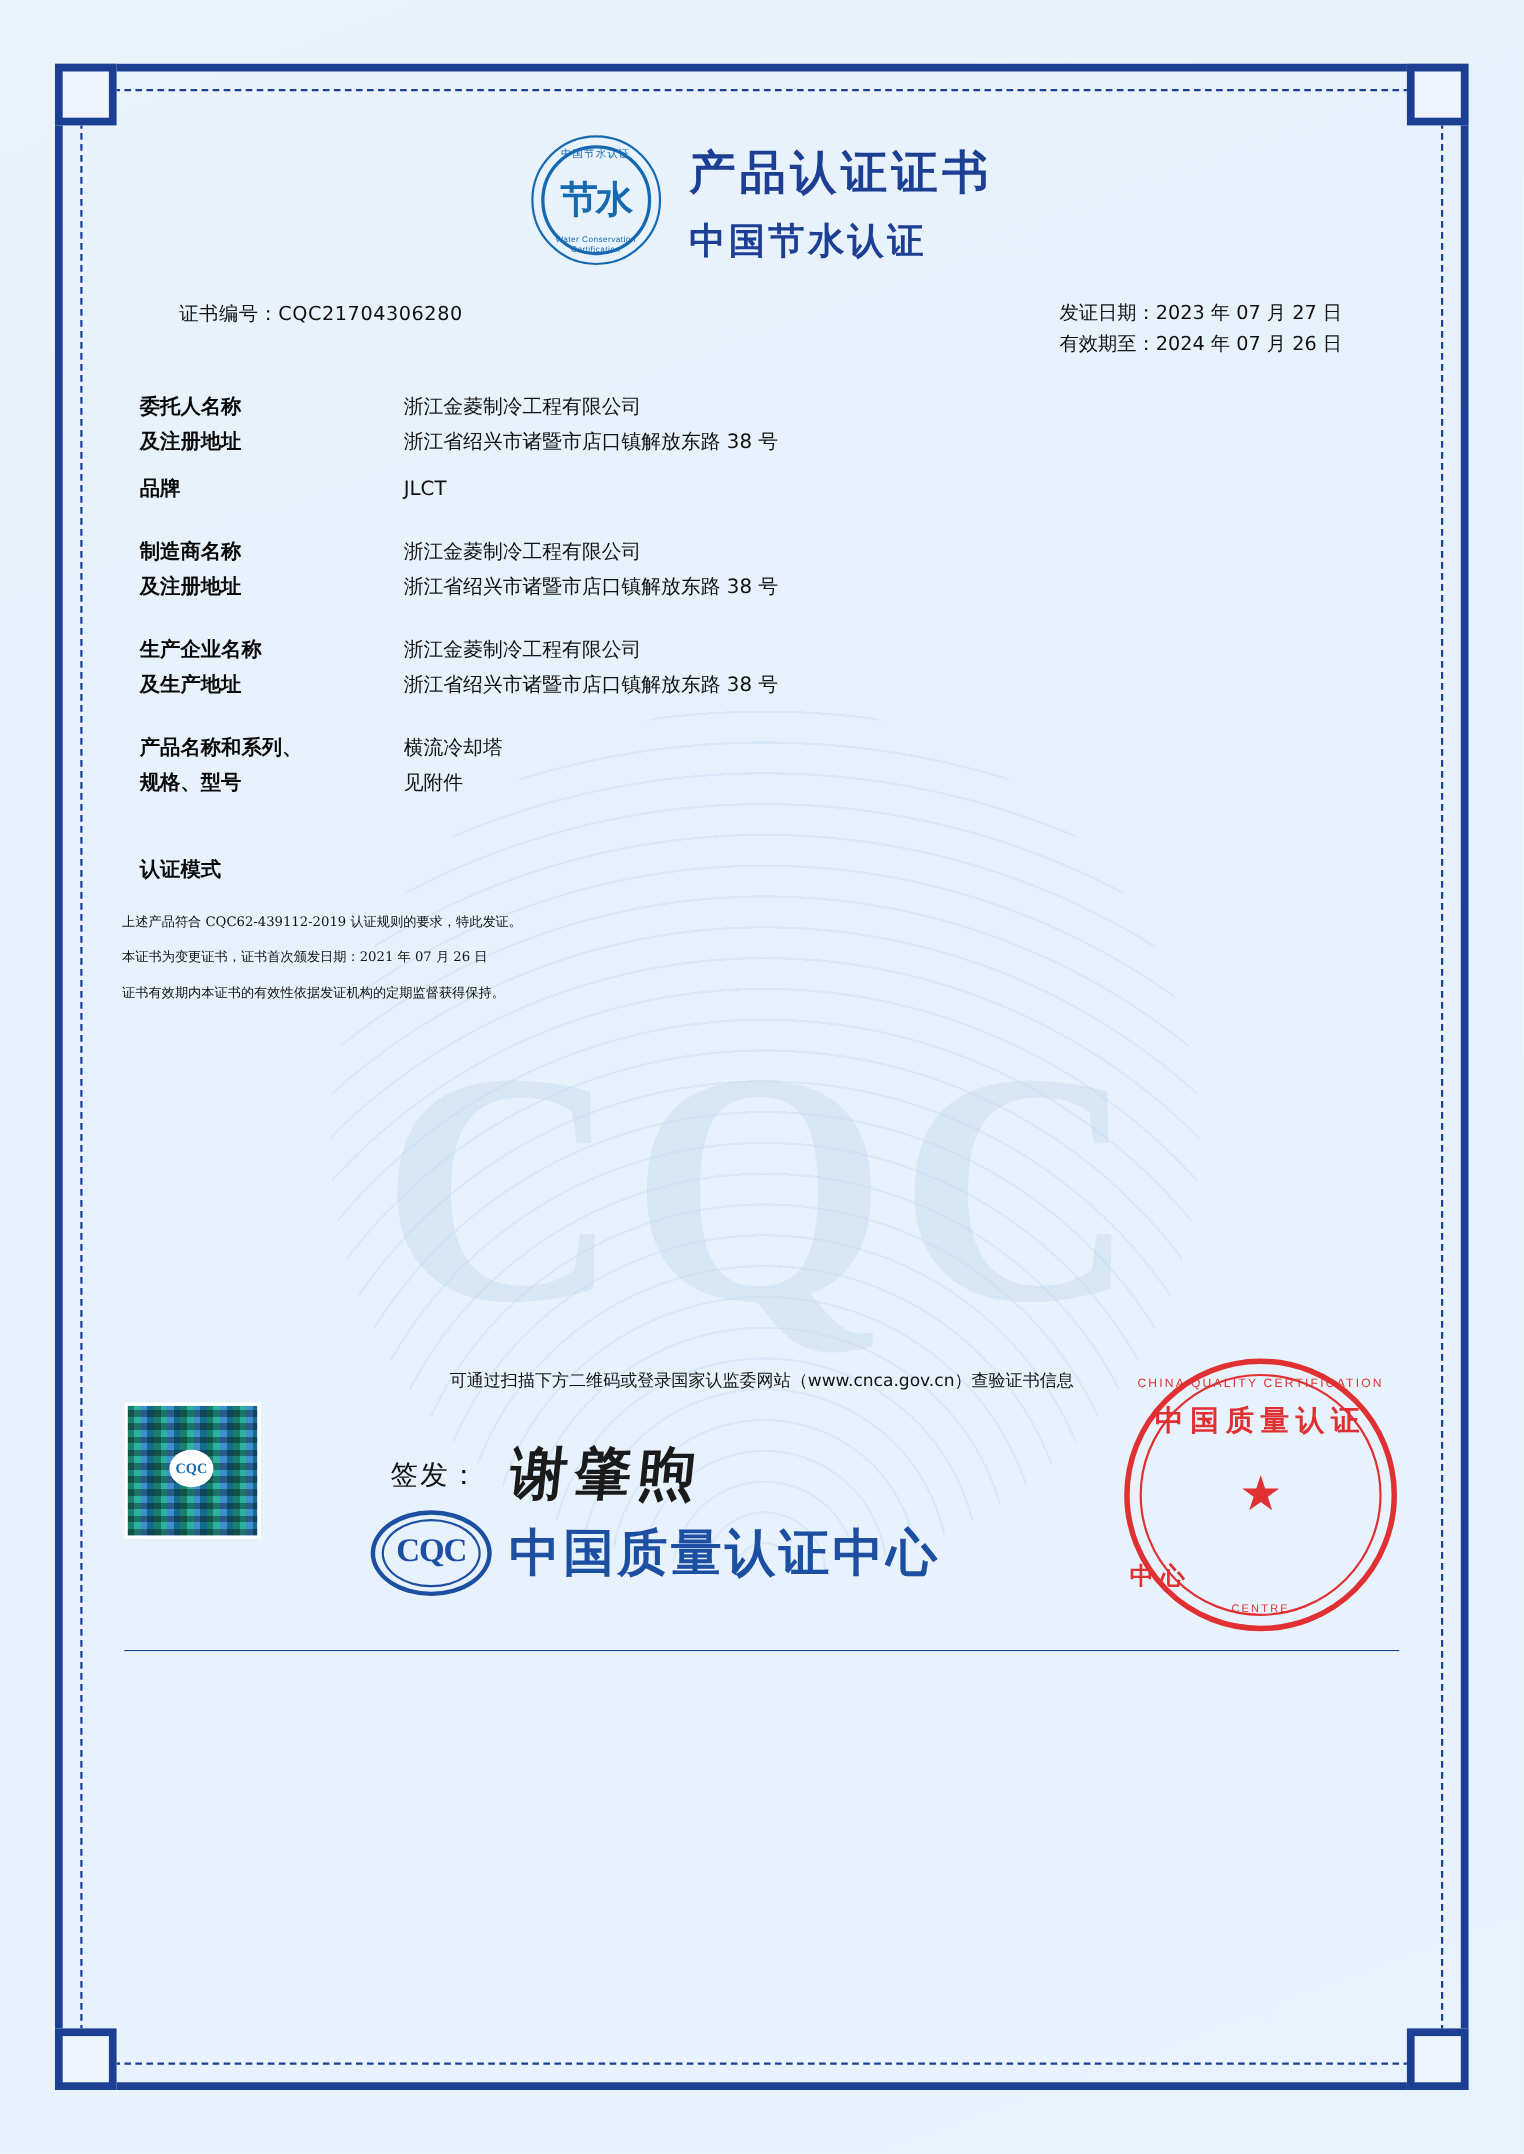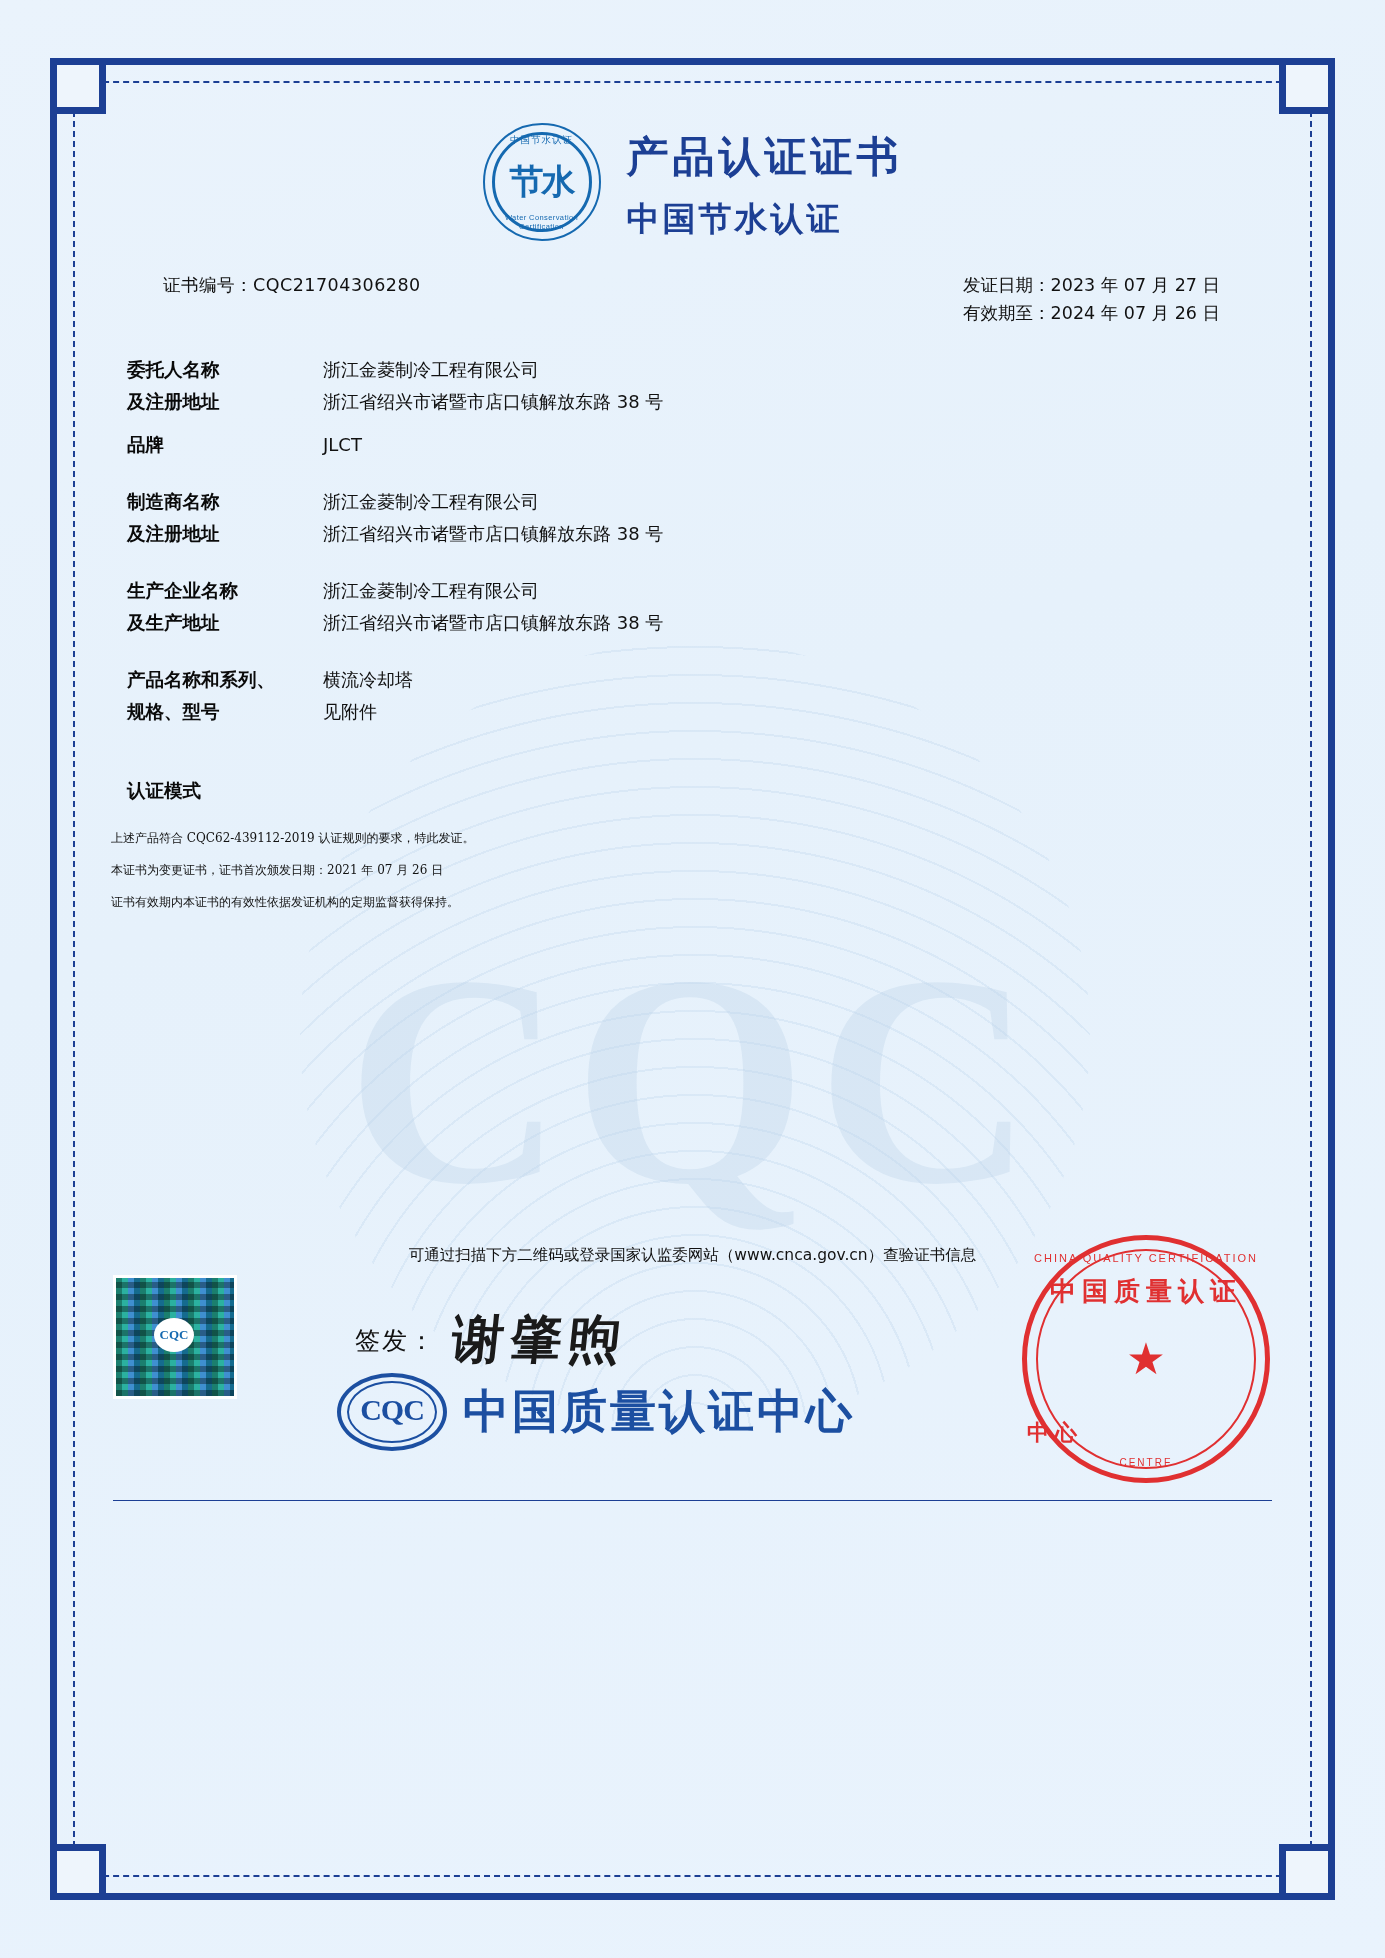--- a/index.html
+++ b/index.html
@@ -187,20 +187,21 @@
     color: #0a0a0a;
     line-height: 30px;
     font-family: "DejaVu Sans", sans-serif;
   }
   .field .val {
     flex: 1;
     font-size: 18px;
     color: #111;
     line-height: 30px;
     font-family: "DejaVu Sans", sans-serif;
+    margin-left: 44px;
   }
   .field.tight { margin-bottom: 2px; }
   .gap-sm { height: 14px; }
   .gap-md { height: 22px; }
 
   
   .statement {
     margin-top: 16px;
     padding-left: 6px;
     font-size: 12px;
@@ -249,21 +250,21 @@
     line-height: 34px;
     font-family: "Liberation Serif", serif;
   }
 
   .signature-area {
     position: absolute;
     left: 250px;
     top: 1200px;
     display: flex;
     align-items: center;
-    gap: 16px;
+    gap: 28px;
     z-index: 3;
     justify-content: flex-end;
   }
   .sign-label {
     font-size: 25px;
     color: #111;
     font-family: "DejaVu Serif", serif;
     letter-spacing: 2px;
   }
   .sign-name {

